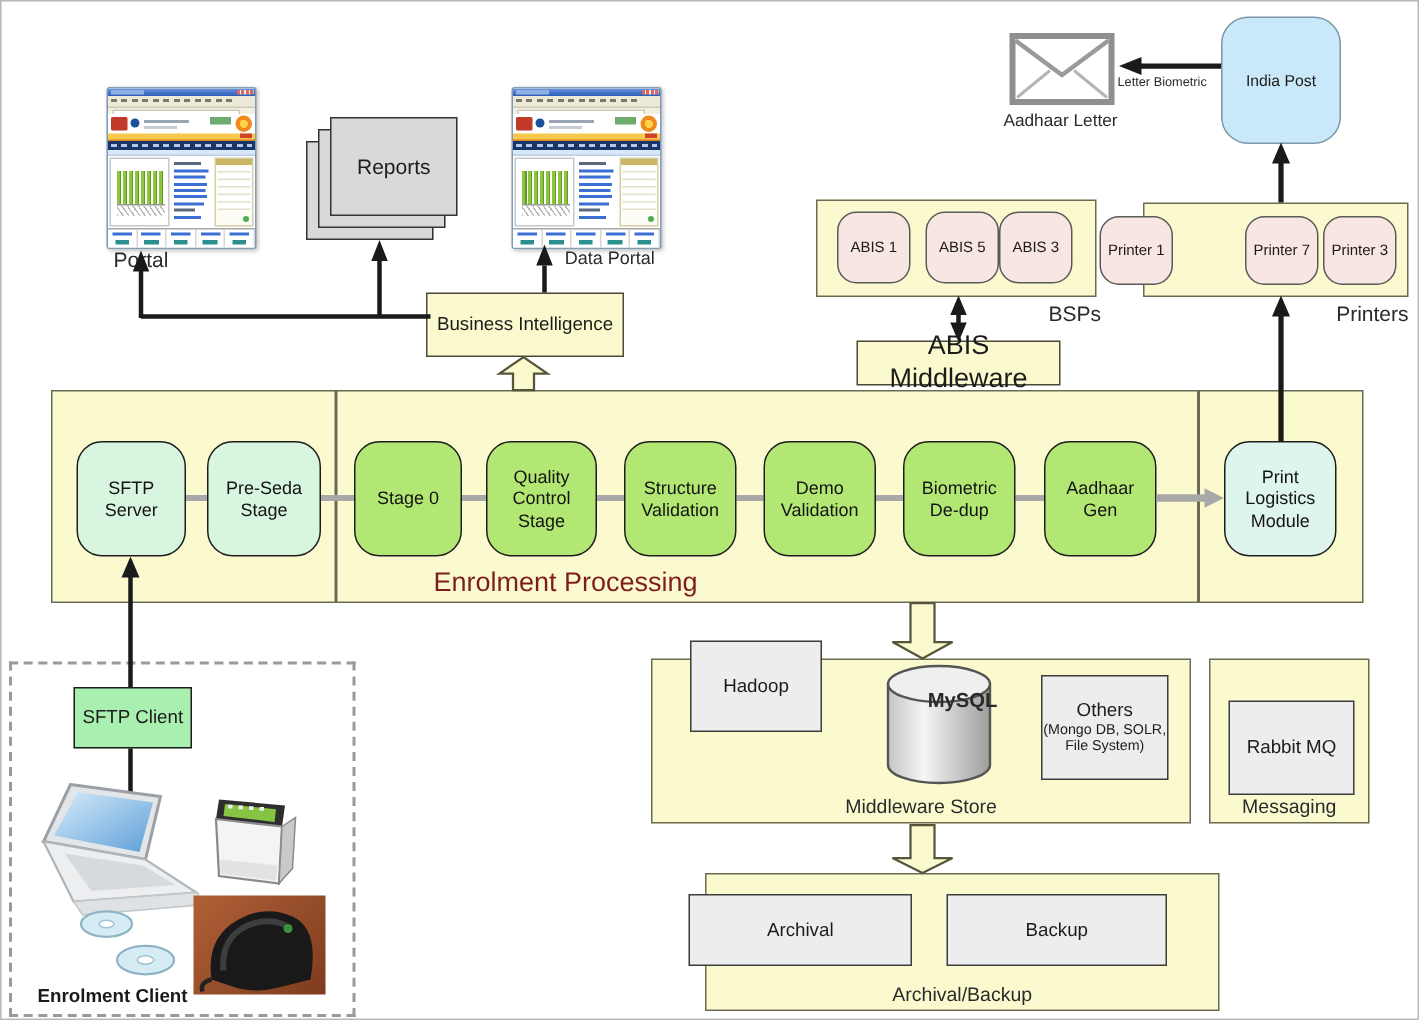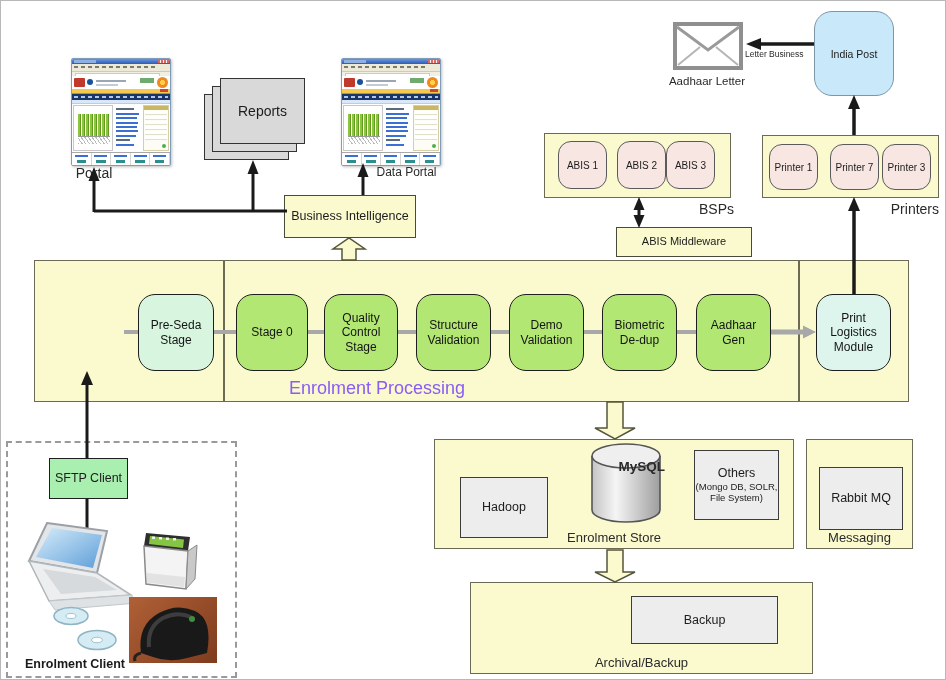--- a/index.html
+++ b/index.html
@@ -59,21 +59,21 @@
   }
   .page{
     position:absolute;width:85px;height:66px;background:#d9d9d9;border:1.6px solid #333;
     box-sizing:border-box;z-index:3;display:flex;align-items:center;justify-content:center;font-size:14px;
   }
   
   .flabel{position:absolute;z-index:3;color:#2a2a2a;}
   .conn{position:absolute;height:4px;background:var(--connector-gray,#A8A8A8);top:329px;z-index:2;}
   .band-title{
     position:absolute;left:202px;bottom:2px;width:280px;text-align:center;
-    font-size:18px;color:#8b5cf6;z-index:3;
+    font-size:18px;color:#7f1d1d;z-index:3;
   }
   svg.overlay{position:absolute;left:0;top:0;z-index:5;pointer-events:none;}
   svg.underlay{position:absolute;left:0;top:0;z-index:2;pointer-events:none;}
   
   .browser{
     position:absolute;width:98px;height:106px;background:#fff;border:1px solid #7f9db9;
     border-radius:2px;box-shadow:1px 1px 3px rgba(0,0,0,.25);z-index:3;overflow:hidden;
   }
   .browser i{display:block;}
   .bt{height:5px;background:linear-gradient(#6a94dc,#2a5bb8);position:relative;}
@@ -273,58 +273,61 @@
     <span>Business Intelligence</span>
   </div>
 
   <svg class="abs" style="left:671px;top:20px;z-index:3;" width="72" height="50" viewBox="0 0 72 50">
     <rect x="3" y="3" width="66" height="44" fill="#ffffff" stroke="#8f8f8f" stroke-width="4"></rect>
     <polyline points="5,6 36,29 67,6" fill="none" stroke="#9a9a9a" stroke-width="3"></polyline>
     <line x1="6" y1="44" x2="28" y2="26" stroke="#b5b5b5" stroke-width="2"></line>
     <line x1="66" y1="44" x2="44" y2="26" stroke="#b5b5b5" stroke-width="2"></line>
   </svg>
   <div class="flabel" style="left:660px;top:73px;width:92px;text-align:center;font-size:11.5px;line-height:1.25;">Aadhaar Letter</div>
-  <div class="flabel" style="left:744px;top:48px;width:72px;font-size:8.5px;">Letter Business</div>
+  <div class="flabel" style="left:744px;top:48px;width:72px;font-size:8.5px;">Letter Biometric</div>
   <div class="indiapost" style="left:813px;top:10px;width:80px;height:85px;">
     <span>India Post</span>
   </div>
 
   <div class="container" style="left:543px;top:132px;width:187px;height:65px;"></div>
   <div class="smallbox" style="left:557px;top:140px;width:49px;height:48px;">
       <span>ABIS 1</span>
     </div>
   <div class="smallbox" style="left:616px;top:140px;width:49px;height:48px;">
-      <span>ABIS 2</span>
+      <span>ABIS 5</span>
     </div>
   <div class="smallbox" style="left:665px;top:140px;width:49px;height:48px;">
       <span>ABIS 3</span>
     </div>
   <div class="flabel" style="left:675px;top:200px;width:58px;text-align:right;font-size:14px;">BSPs</div>
-  <div class="ybox" style="left:570px;top:226px;width:136px;height:30px;font-size:11px;margin-left:45px;">
+  <div class="ybox" style="left:570px;top:226px;width:136px;height:30px;font-size:18px;">
     <span>ABIS Middleware</span>
   </div>
 
   <div class="container" style="left:761px;top:134px;width:177px;height:63px;"></div>
-  <div class="smallbox" style="left:768px;top:143px;width:49px;height:46px;">
+  <div class="smallbox" style="left:732px;top:143px;width:49px;height:46px;">
       <span>Printer 1</span>
     </div>
   <div class="smallbox" style="left:829px;top:143px;width:49px;height:46px;">
       <span>Printer 7</span>
     </div>
   <div class="smallbox" style="left:881px;top:143px;width:49px;height:46px;">
       <span>Printer 3</span>
     </div>
   <div class="flabel" style="left:878px;top:200px;width:60px;text-align:right;font-size:14px;">Printers</div>
 
   <div class="container" style="left:33px;top:259px;width:875px;height:142px;">
     <div class="band-title">Enrolment Processing</div>
   </div>
   <div class="divider" style="left:222px;top:259px;height:142px;"></div>
   <div class="divider" style="left:797px;top:259px;height:142px;"></div>
 
+  <div class="rbox mint" style="left:50px;top:293px;width:73px;height:77px;">
+      <span>SFTP Server</span>
+    </div>
   <div class="rbox mint" style="left:137px;top:293px;width:76px;height:77px;">
       <span>Pre-Seda Stage</span>
     </div>
   <div class="rbox green" style="left:235px;top:293px;width:72px;height:77px;">
       <span>Stage 0</span>
     </div>
   <div class="rbox green" style="left:415px;top:293px;width:75px;height:77px;">
       <span>Structure Validation</span>
     </div>
   <div class="rbox green" style="left:323px;top:293px;width:74px;height:77px;">
@@ -390,23 +393,23 @@
     <svg width="88" height="66" viewBox="0 0 88 66">
       <path d="M12,56 Q8,28 30,16 Q48,6 66,14 Q84,22 78,56 L58,61 Q40,66 24,60 Z" fill="#191919"></path>
       <path d="M20,50 Q18,30 34,21 Q48,14 62,20" fill="none" stroke="#3d3d3d" stroke-width="4"></path>
       <circle cx="63" cy="22" r="3" fill="#3f8f3f"></circle>
       <path d="M12,56 Q4,58 6,64" fill="none" stroke="#222222" stroke-width="3"></path>
     </svg>
   </div>
   <div class="flabel" style="left:24px;top:656px;width:130px;font-size:12.5px;font-weight:bold;color:#1a1a1a;">Enrolment Client</div>
 
   <div class="container" style="left:433px;top:438px;width:360px;height:110px;">
-    <div class="grp-label">Enrolment Store</div>
-  </div>
-  <div class="gbox" style="left:459px;top:476px;width:88px;height:61px;">
+    <div class="grp-label">Middleware Store</div>
+  </div>
+  <div class="gbox" style="left:459px;top:426px;width:88px;height:61px;">
       <span>Hadoop</span>
     </div>
   <svg class="abs" style="left:586px;top:441px;z-index:3;" width="78" height="84" viewBox="0 0 78 84">
     <defs>
       <linearGradient id="cyl" x1="0" y1="0" x2="1" y2="0">
         <stop offset="0" stop-color="#c4c4c4"></stop>
           <stop offset="0.35" stop-color="#f5f5f5"></stop>
           <stop offset="1" stop-color="#9e9e9e"></stop>
       </linearGradient>
     </defs>
@@ -422,20 +425,23 @@
   <div class="container" style="left:805px;top:438px;width:107px;height:110px;">
     <div class="grp-label">Messaging</div>
   </div>
   <div class="gbox" style="left:818px;top:453px;width:84px;height:63px;margin-top:13px;">
       <span>Rabbit MQ</span>
     </div>
 
   <div class="container" style="left:437px;top:581px;width:343px;height:92px;margin-left:32px;">
     <div class="grp-label">Archival/Backup</div>
   </div>
+  <div class="gbox" style="left:458px;top:595px;width:149px;height:48px;">
+      <span>Archival</span>
+    </div>
   <div class="gbox" style="left:630px;top:595px;width:147px;height:48px;">
       <span>Backup</span>
     </div>
 
   <svg class="overlay" width="946" height="680">
 
     <line x1="93" y1="210" x2="286" y2="210" stroke="#1a1a1a" stroke-width="3"></line>
     <line x1="93" y1="211" x2="93" y2="178" stroke="#1a1a1a" stroke-width="3"></line>
     <polygon points="93,166 87.5,180 98.5,180" fill="#1a1a1a"></polygon>
     <line x1="252" y1="211" x2="252" y2="172" stroke="#1a1a1a" stroke-width="3"></line>

